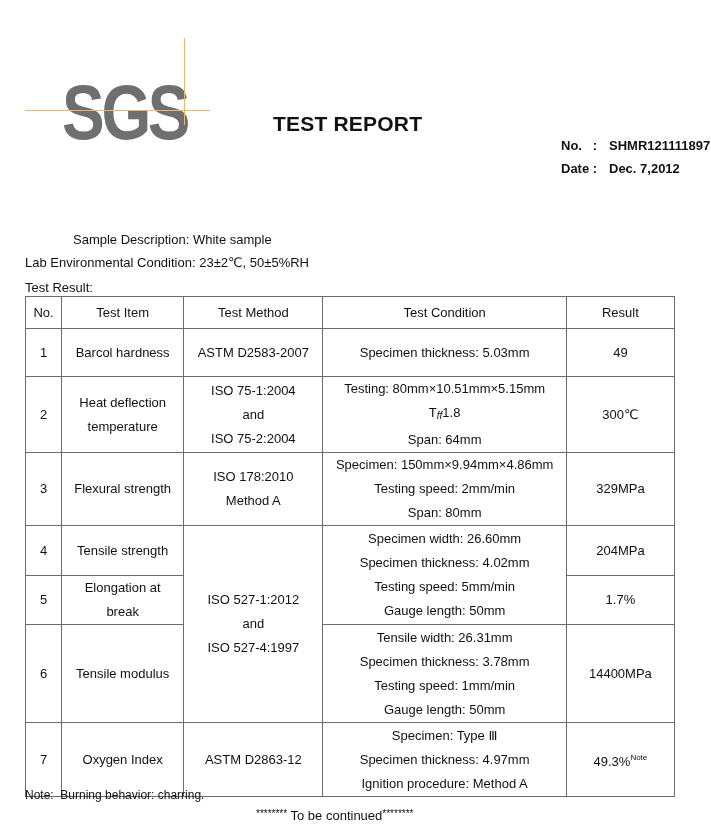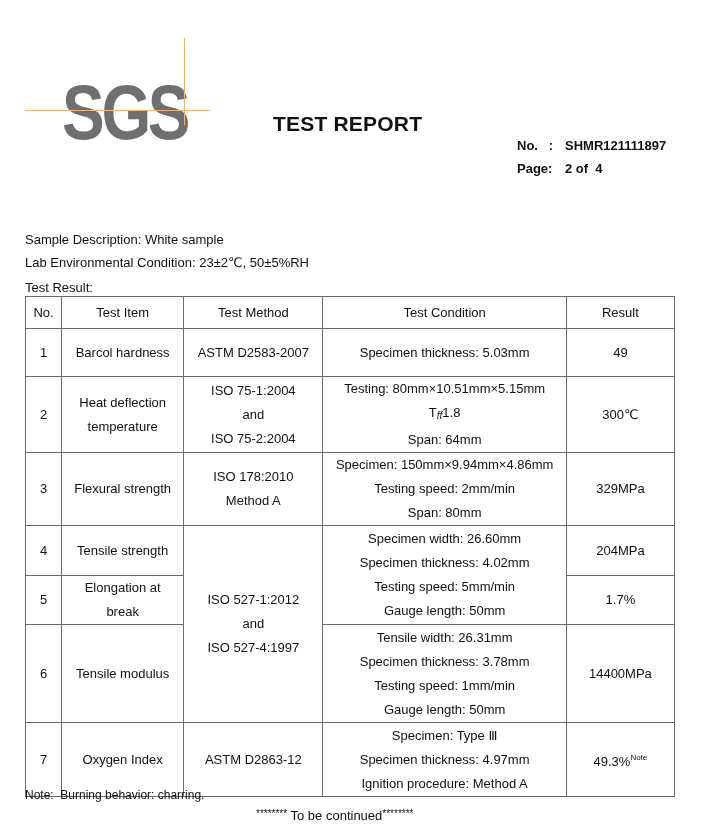--- a/index.html
+++ b/index.html
@@ -21,25 +21,25 @@
     position: absolute; left: 0; top: 72px; width: 185px; height: 1px; background: #f1b46b;
   }
   .logo-vline {
     position: absolute; left: 159px; top: 0; width: 1px; height: 87px; background: #f1b46b;
   }
   .title {
     position: absolute; left: 273px; top: 112px;
     font-size: 21px; font-weight: bold; letter-spacing: 0.2px;
   }
   .meta { position: absolute; left: 517px; top: 138px; font-size: 13px; font-weight: bold; }
-  .meta-row { height: 23px; line-height: 16px; display: flex; }
+  .meta-row { height: 23px; line-height: 16px; display: flex; margin-left: 44px; }
   .meta-label { width: 48px; }
   .meta-value { }
   .info { position: absolute; left: 25px; font-size: 13px; }
-  .info.l1 { top: 232px; }
+  .info.l1 { top: 232px; margin-left: 48px; }
   .info.l2 { top: 255px; }
   .info.l3 { top: 280px; }
 
   table.results {
     position: absolute; left: 25px; top: 296px;
     width: 650px; border-collapse: collapse;
     font-size: 13px; table-layout: fixed;
   }
   table.results td, table.results th {
     border: 1px solid #6b6b6b; text-align: center; vertical-align: middle;
@@ -68,22 +68,22 @@
 </div>
 
 <div class="title">TEST REPORT</div>
 
 <div class="meta">
   <div class="meta-row">
     <span class="meta-label" style="white-space:pre">No.   :</span>
     <span class="meta-value">SHMR121111897</span>
   </div>
   <div class="meta-row">
-    <span class="meta-label">Page:</span>
-    <span class="meta-value" style="white-space:pre">2 of  4</span>
+    <span class="meta-label">Date :</span>
+    <span class="meta-value">Dec. 7,2012</span>
   </div>
 </div>
 
 <div class="info l1">
   <span>Sample Description:</span>
   <span>White sample</span>
 </div>
 <div class="info l2">
   <span>Lab Environmental Condition:</span>
   <span>23±2℃, 50±5%RH</span>

